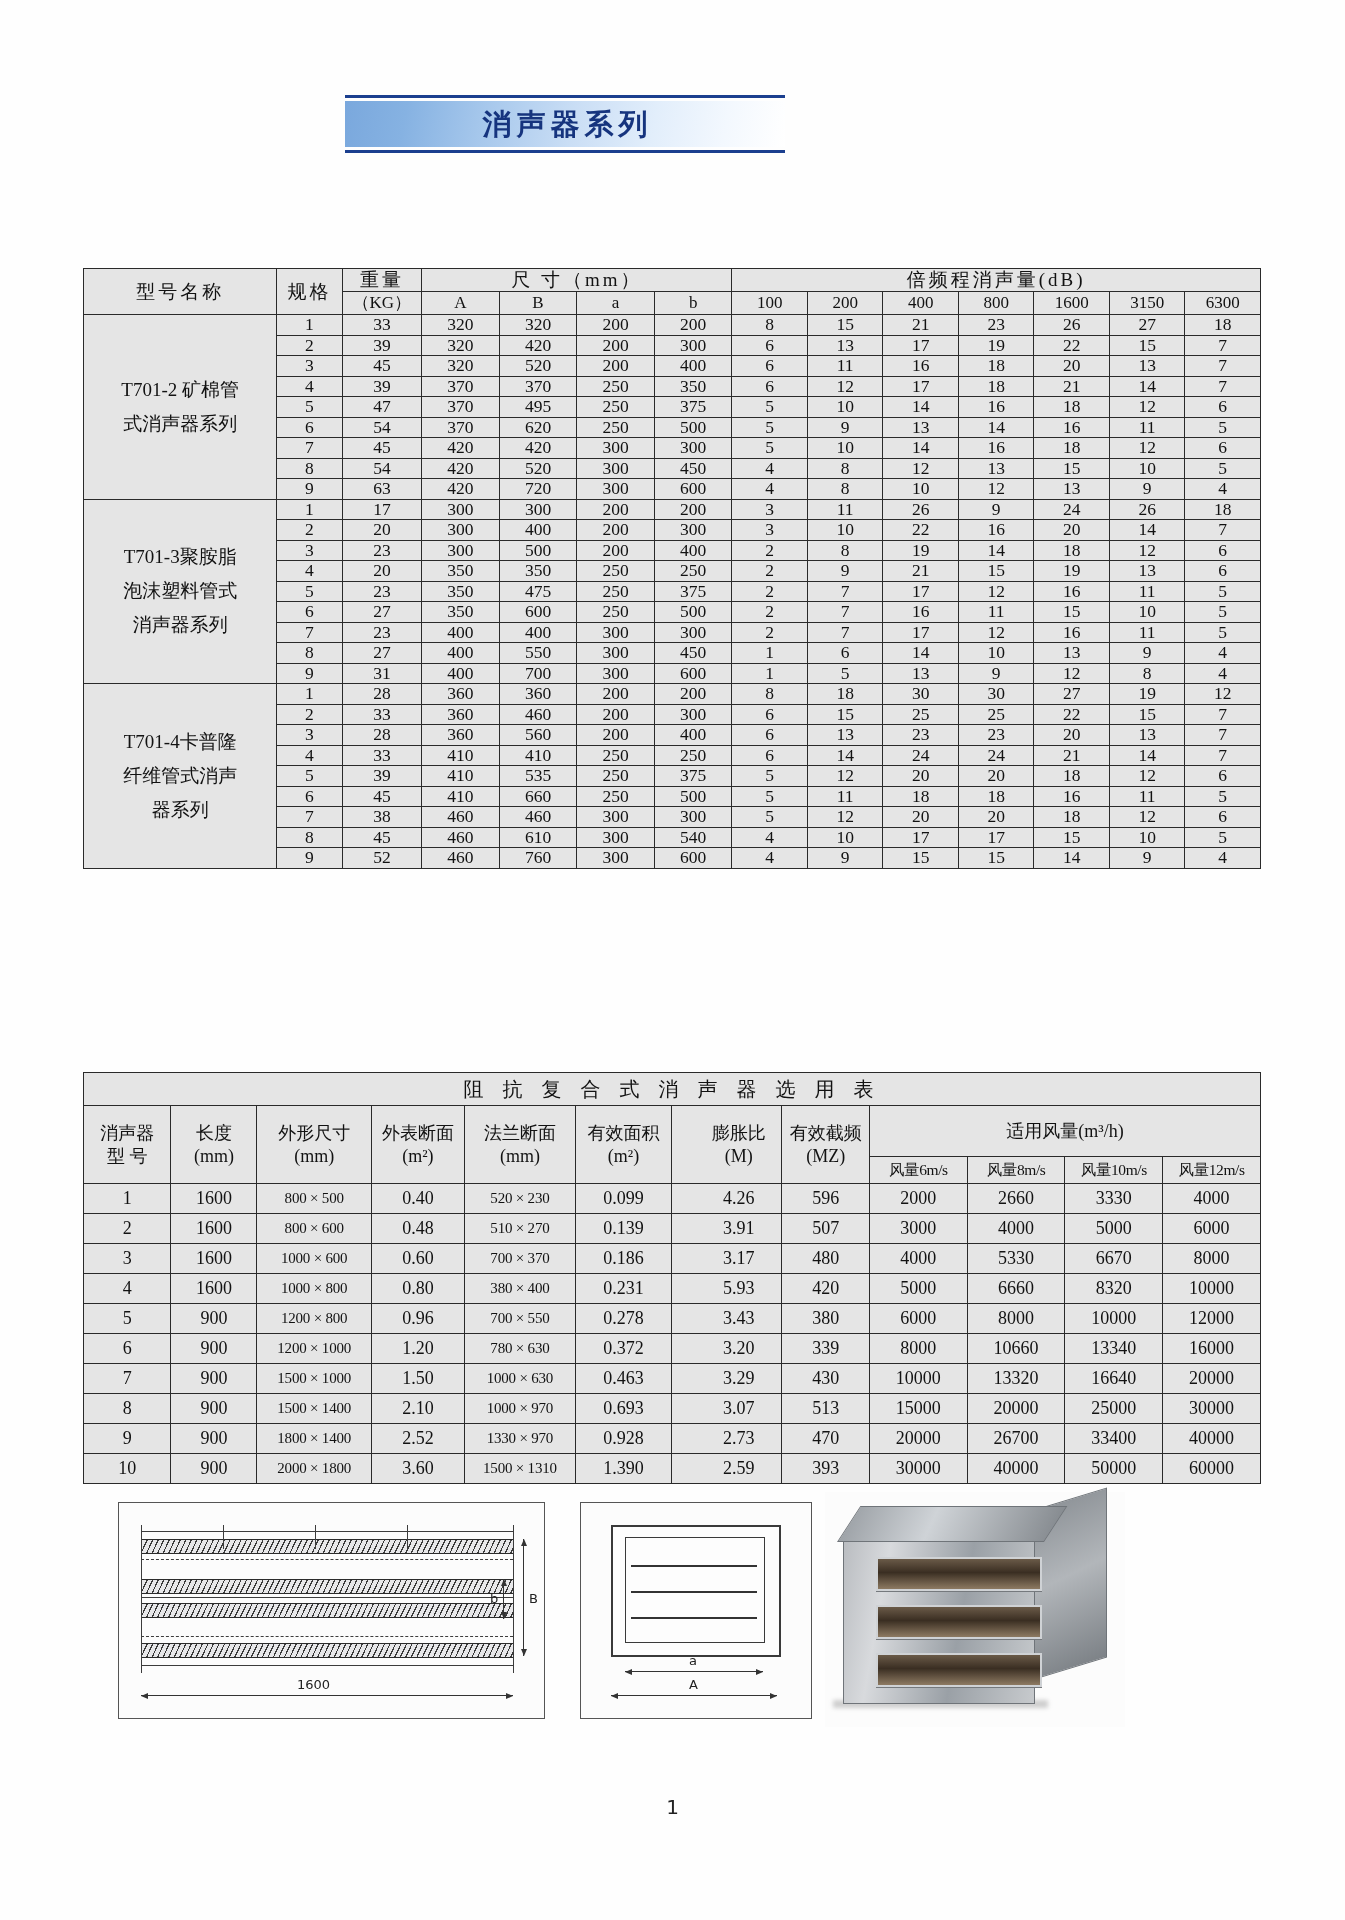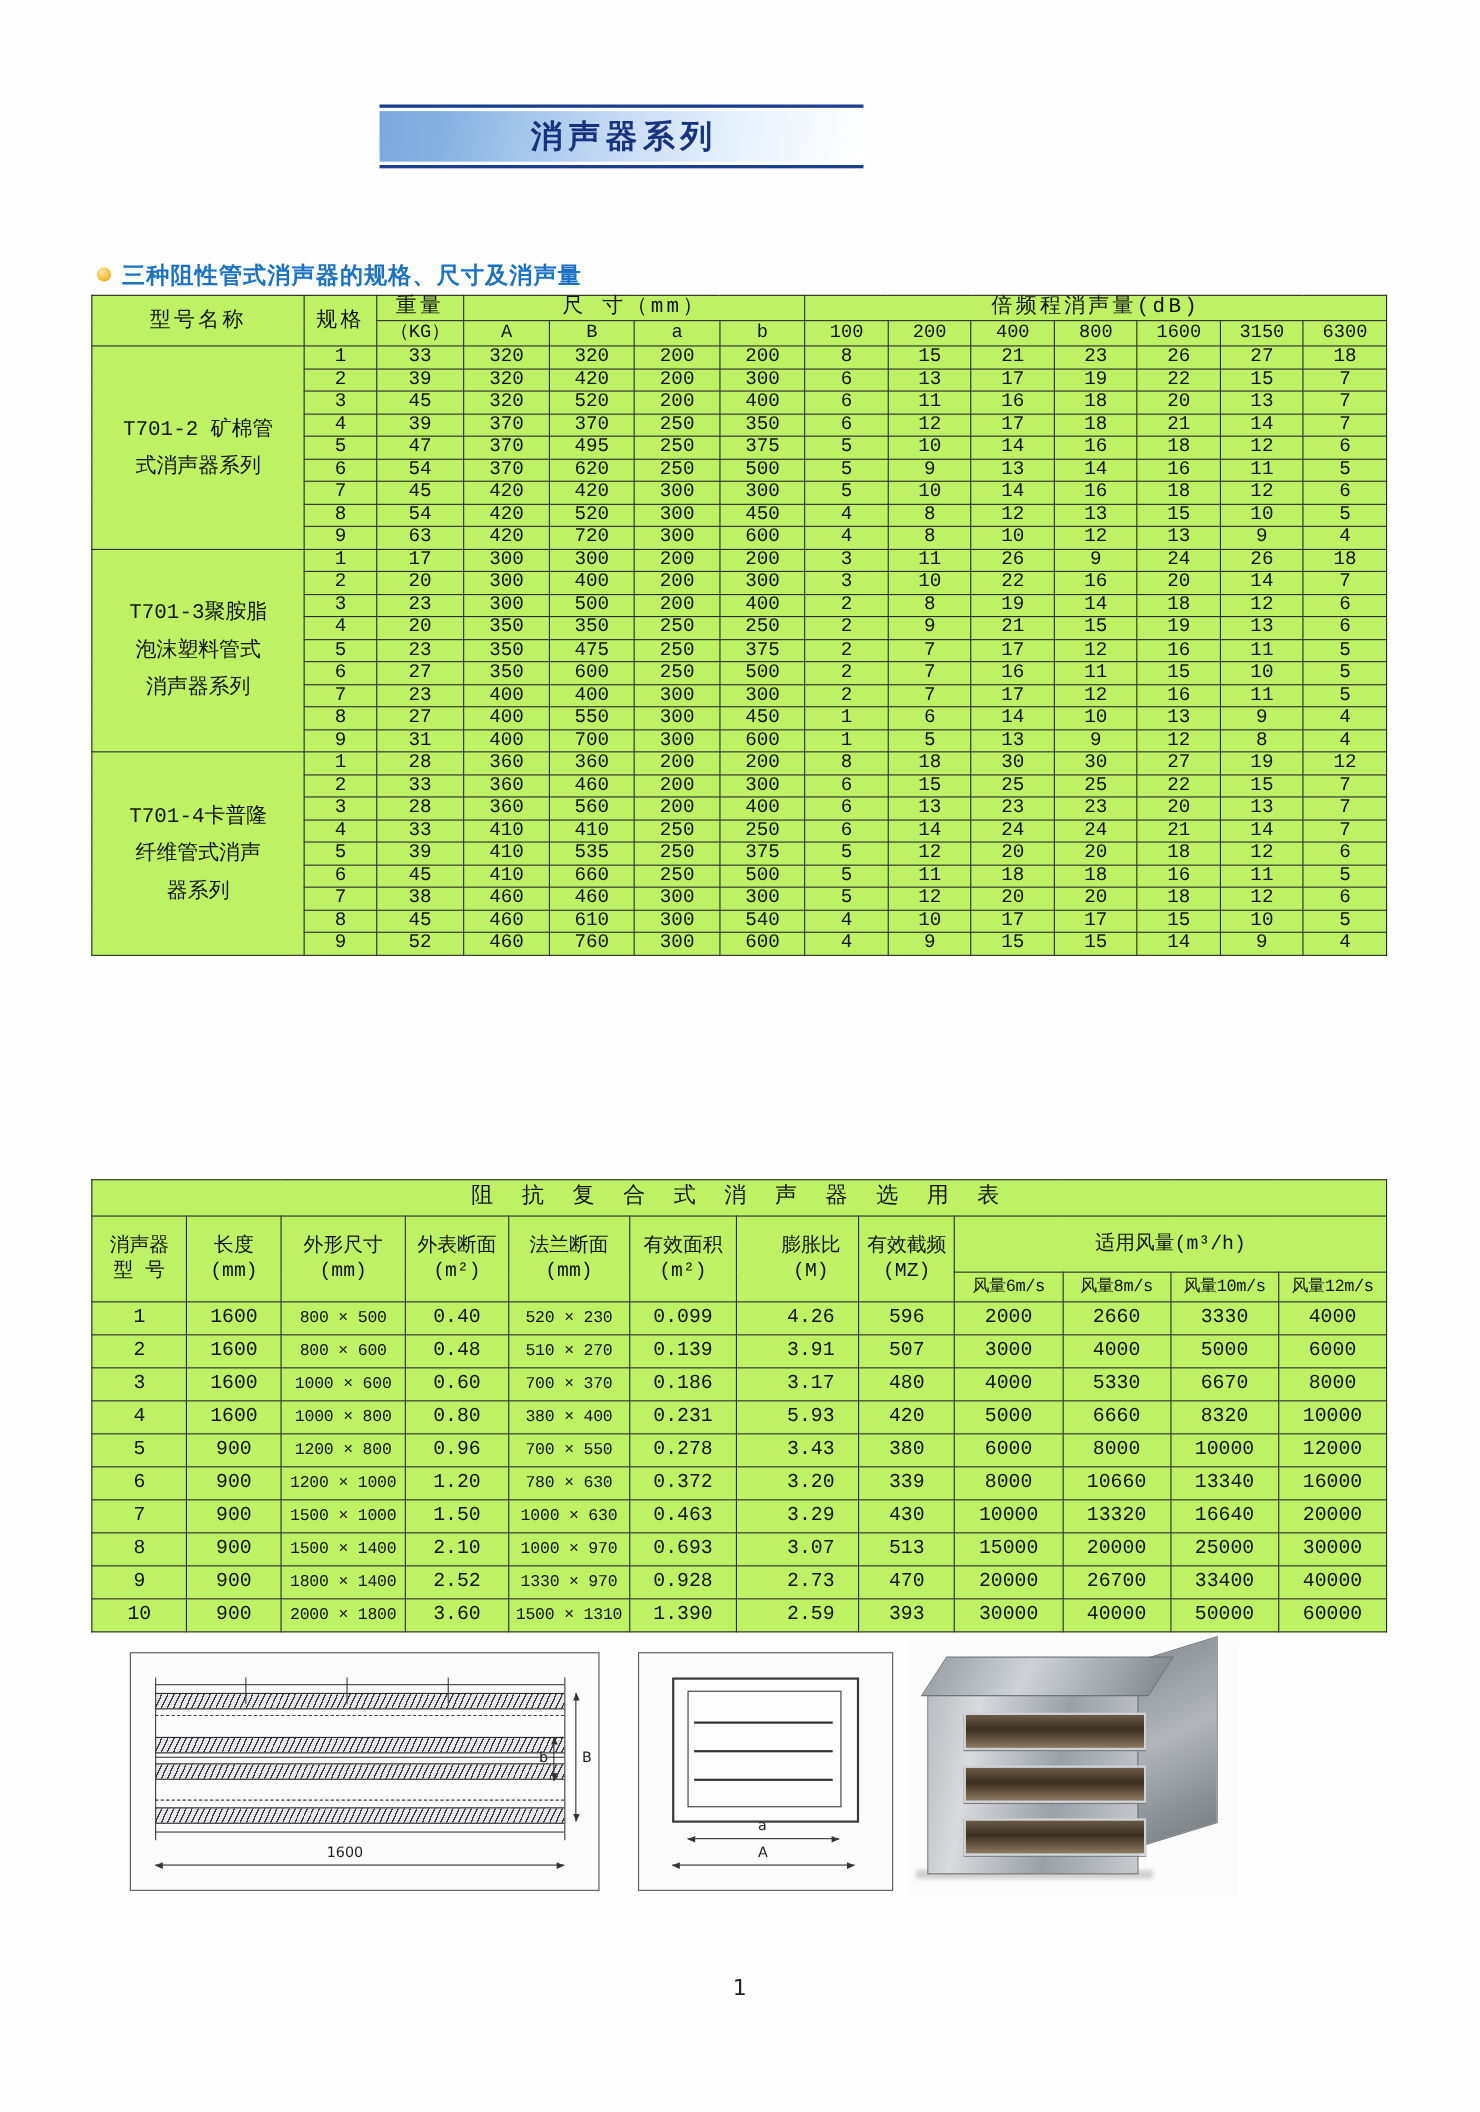--- a/index.html
+++ b/index.html
@@ -87,22 +87,22 @@
     border-radius: 50%;
     background: radial-gradient(circle at 35% 32%, #ffe9a8 0%, #f3c13c 55%, #d79a14 100%);
     margin-right: 10px;
     vertical-align: 1px;
   }
 
   
   .tbl {
     position: absolute;
     border-collapse: collapse;
-    background: #bef264;
-    font-family: Liberation Mono, monospace;
+    background: #e5e5e5;
+    font-family: Liberation Serif, serif;
   }
   .tbl td, .tbl th {
     border: 1px solid #2a2a2a;
     text-align: center;
     vertical-align: middle;
     font-weight: normal;
     color: #121212;
     padding: 0;
   }
 
@@ -376,23 +376,20 @@
 
 <div class="page">
 
   <div class="banner-wrap">
     <div class="banner-rule-top"></div>
     <div class="banner-fill"></div>
     <div class="banner-title">消声器系列</div>
     <div class="banner-rule-bottom"></div>
   </div>
 
-  <div class="subhead">
-    <span class="bullet"></span><span>三种阻性管式消声器的规格、尺寸及消声量</span>
-  </div>
 
   <table class="tbl" id="table-spec">
     <thead>
       <tr>
         <th class="c-model hdr-cn" rowspan="2" style="height:45px;">型号名称</th>
         <th class="c-spec hdr-cn" rowspan="2">规格</th>
         <th class="c-wt hdr-cn">重量</th>
         <th class="hdr-cn" colspan="4">尺   寸（mm）</th>
         <th class="hdr-cn" colspan="7">倍频程消声量(dB)</th>
       </tr>

